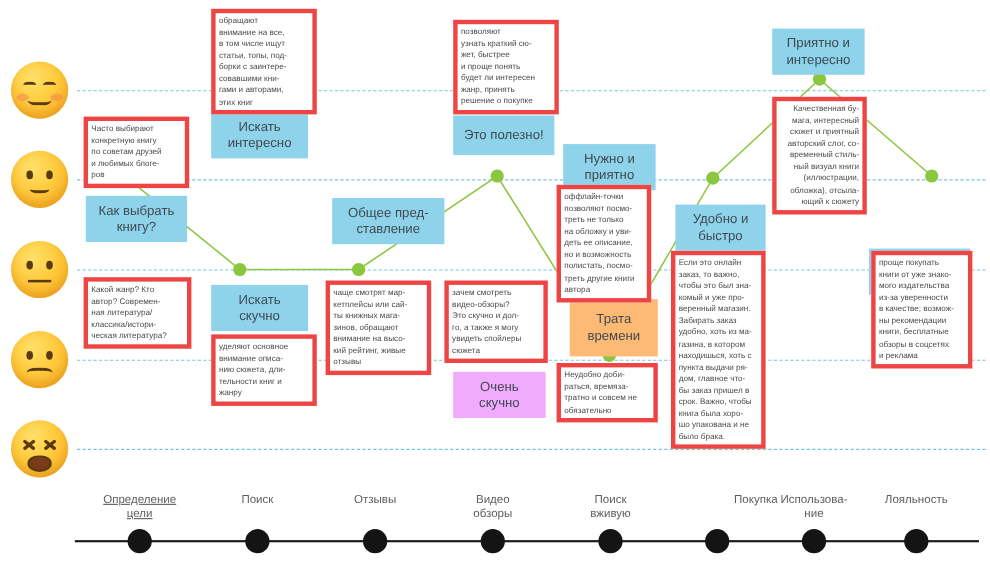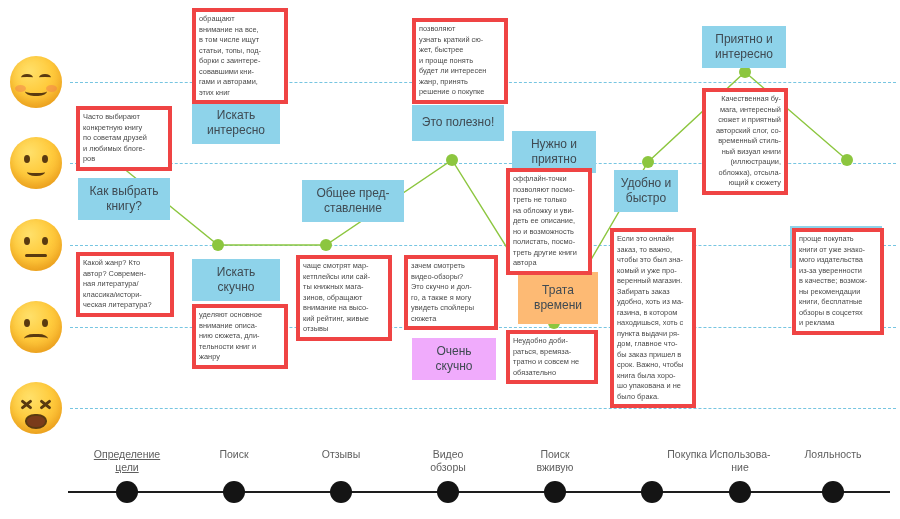--- a/index.html
+++ b/index.html
@@ -328,21 +328,21 @@
 интересно</div>
       <div class="chip" style="left: 78px; top: 178px; width: 92px; height: 42px; background: rgb(142, 211, 234);">Как выбрать
 книгу?</div>
       <div class="chip" style="left: 412px; top: 105px; width: 92px; height: 36px; background: rgb(142, 211, 234);">Это полезно!</div>
       <div class="chip" style="left: 512px; top: 103px; width: 84px; height: 42px; background: rgb(142, 211, 234); margin-top: 28px;">Нужно и
 приятно</div>
       <div class="chip" style="left: 702px; top: 26px; width: 84px; height: 42px; background: rgb(142, 211, 234);">Приятно и
 интересно</div>
       <div class="chip" style="left: 302px; top: 180px; width: 102px; height: 42px; background: rgb(142, 211, 234);">Общее пред-
 ставление</div>
-      <div class="chip" style="left: 614px; top: 170px; width: 64px; height: 42px; background: rgb(142, 211, 234);">Удобно и
+      <div class="chip" style="left: 614px; top: 186px; width: 82px; height: 42px; background: rgb(142, 211, 234);">Удобно и
 быстро</div>
       <div class="chip" style="left: 790px; top: 186px; width: 92px; height: 42px; background: rgb(142, 211, 234); margin-top: 40px;">Приятное
 впечатление</div>
       <div class="chip" style="left: 192px; top: 259px; width: 88px; height: 42px; background: rgb(142, 211, 234);">Искать
 скучно</div>
       <div class="chip" style="left: 518px; top: 272px; width: 80px; height: 52px; background: #fdba74;">Трата
 времени</div>
       <div class="chip" style="left: 412px; top: 338px; width: 84px; height: 42px; background: #f0abfc;">Очень
 скучно</div>
     </div>

